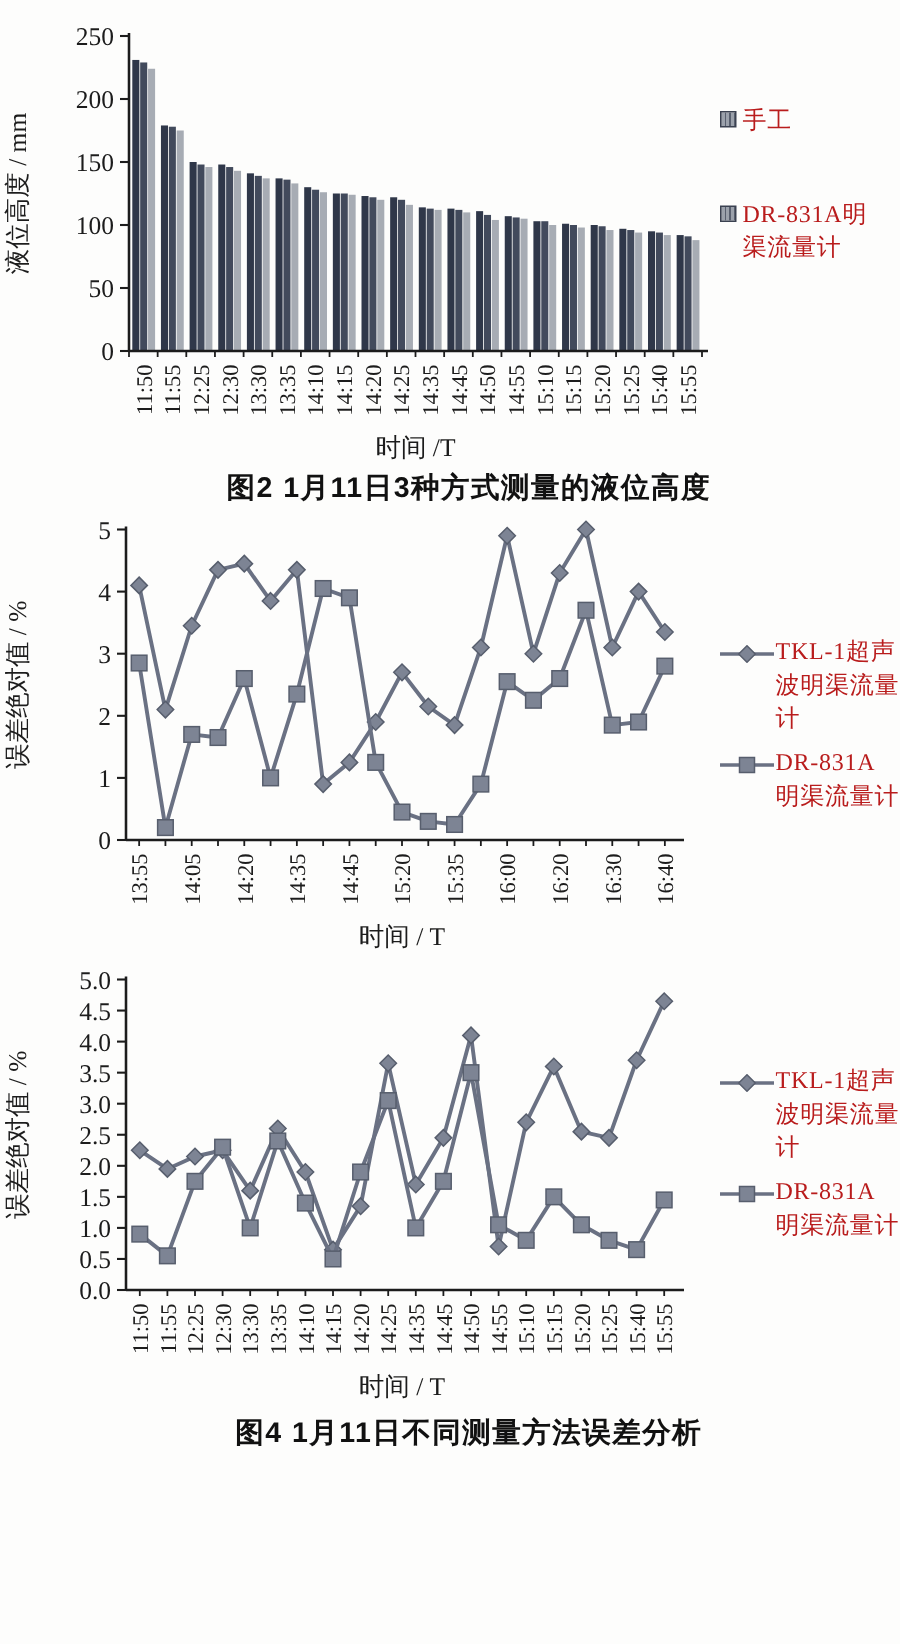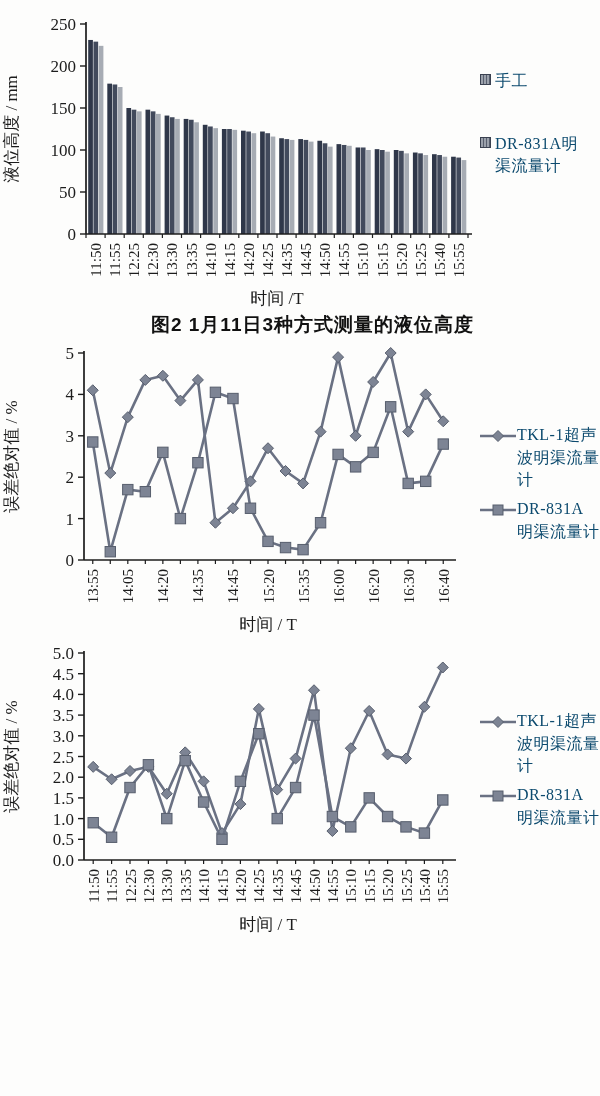--- a/index.html
+++ b/index.html
@@ -25,21 +25,21 @@
 
   
   .legend { width: 122px; flex: 0 0 auto; padding-left: 2px; }
   .legend-fig2 { padding-top: 62px; }
   .legend-fig3 { padding-top: 86px; }
   .legend-fig4 { padding-top: 72px; }
   .legend-item { display: flex; align-items: flex-start; margin-bottom: 6px; }
   .legend-fig2 .legend-item + .legend-item { margin-top: 40px; }
   .legend-text {
     font-size: 16px; line-height: 1.42; width: 84px;
-    word-break: break-all; color: #0c4a6e; letter-spacing: 0.5px;
+    word-break: break-all; color: #b91c1c; letter-spacing: 0.5px;
   }
   .sq-icon {
     width: 11px; height: 11px; flex: 0 0 auto;
     margin: 4px 4px 0 0;
     border: 1px solid #3a4150;
     background:
       repeating-linear-gradient(90deg, #9ba1ab 0 2px, #585f6e 2px 3px);
   }
   .line-icon { flex: 0 0 auto; margin: 6px 1px 0 0; }
 
@@ -432,15 +432,16 @@
         </div>
         <div class="legend-item">
           <svg class="line-icon" width="36" height="12">
             <line x1="0" y1="6" x2="36" y2="6" stroke="#6a7183" stroke-width="2.4"></line>
             <rect x="13" y="1" width="10" height="10" fill="#7d8494" stroke="#575e6d"></rect>
           </svg>
           <span class="legend-text">DR-831A明渠流量计</span>
         </div>
       </div>
     </div>
+    <figcaption class="caption">图4  1月11日不同测量方法误差分析</figcaption>
   </figure>
 
 </div>
 
 </body></html>

